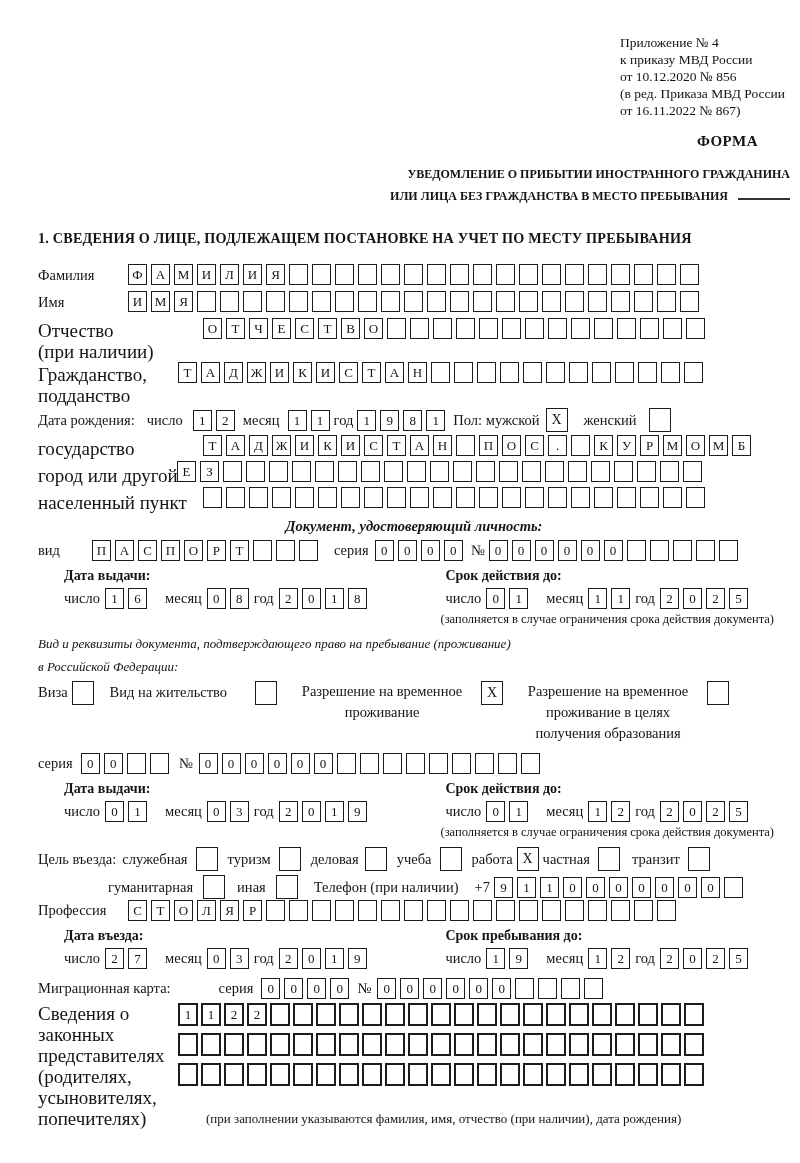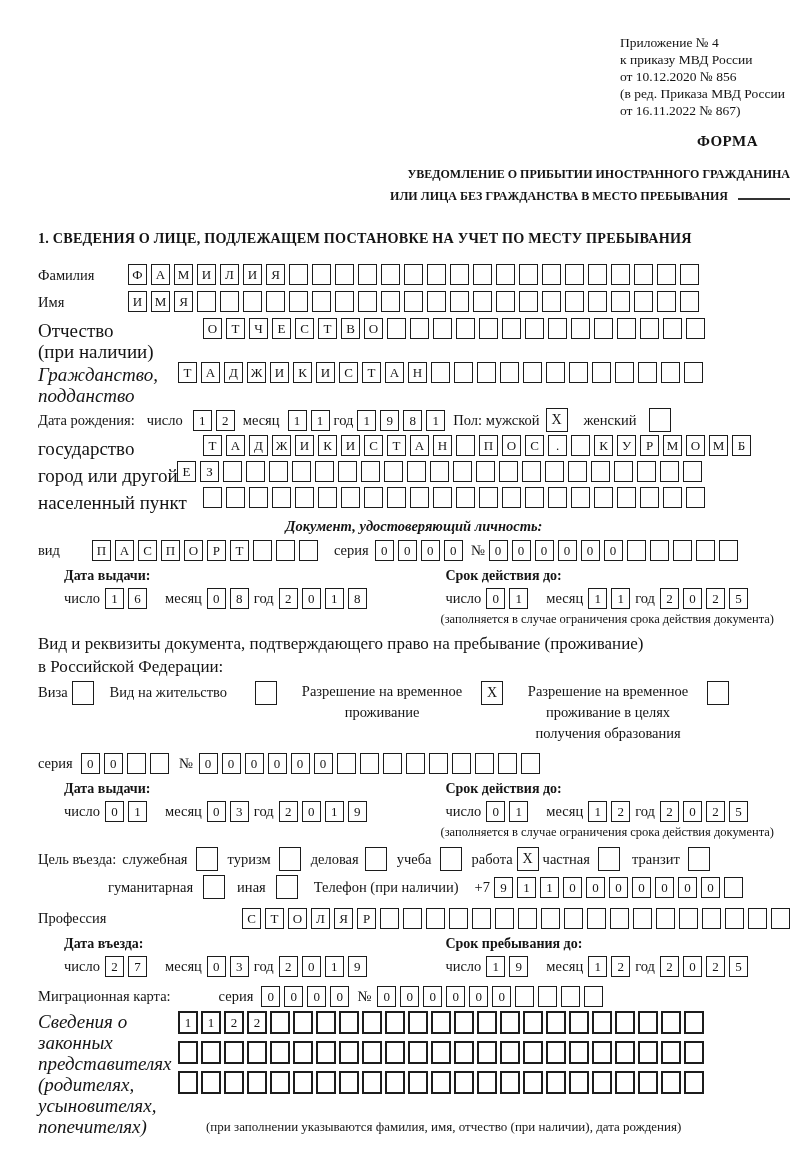--- a/index.html
+++ b/index.html
@@ -24,33 +24,33 @@
     display:inline-flex; align-items:center; justify-content:center;
     font-size:13px; line-height:1; flex:0 0 auto; background:#fff;
   }
   .thick .bx { border-width:2px; width:20px; height:23px; gap:3px; }
   .thick { gap:3px; }
   .cb {
     width:22px; height:24px; border:1.5px solid #1c1c1c; flex:0 0 auto;
     display:inline-flex; align-items:center; justify-content:center; font-size:14px;
   }
   .w90  { width:90px; flex:0 0 auto; }
-  .w140 { width:140px; flex:0 0 auto;font-style:italic; }
+  .w140 { width:140px; flex:0 0 auto; }
   .w165 { width:165px; flex:0 0 auto; }
   .center-bold { text-align:center; font-weight:bold; font-size:14.5px;font-style:italic; }
 
   .dates { display:flex; margin-top:7px; }
   .dg-h { font-weight:bold; font-size:14px; margin-bottom:2px; }
   .dg-f { display:flex; align-items:center; gap:5px; }
   .dg-f .lbl { line-height:24px; }
   .gleft { margin-left:26px; }
   .gright { margin-left:auto; margin-right:42px; }
   .validity-note { text-align:right; padding-right:16px; font-size:12.5px; margin-top:2px; }
 
-  .intro { font-size:17px; line-height:23px; margin-top:5px; }
+  .intro { font-size:13px; line-height:23px; margin-top:5px;font-style:italic; }
   .rvp-row { display:flex; align-items:flex-start; margin-top:3px; }
   .rvp-label { text-align:center; font-size:14.5px; line-height:21px; }
   .stack { display:flex; flex-direction:column; gap:5px; }
   .fill-note { font-size:13px; margin-left:168px; margin-top:3px; }
   .gap4{width:4px;flex:0 0 auto}.gap6{width:6px;flex:0 0 auto}.gap8{width:8px;flex:0 0 auto}
   .gap10{width:10px;flex:0 0 auto}.gap12{width:12px;flex:0 0 auto}.gap16{width:16px;flex:0 0 auto}
 </style>
 </head>
 <body>
 
@@ -566,21 +566,21 @@
       <span class="bx">0</span>
       <span class="bx">0</span>
       <span class="bx">0</span>
       <span class="bx">0</span>
       <span class="bx">0</span>
       <span class="bx">0</span>
       <span class="bx"></span>
     </span>
 </div>
 
-<div class="row" style="align-items:center; margin-top:8px;justify-content:space-between;">
+<div class="row" style="align-items:center; margin-top:0;">
   <span class="lbl w90">Профессия</span>
   <span class="boxrow">
       <span class="bx">С</span>
       <span class="bx">Т</span>
       <span class="bx">О</span>
       <span class="bx">Л</span>
       <span class="bx">Я</span>
       <span class="bx">Р</span>
       <span class="bx"></span>
       <span class="bx"></span>

